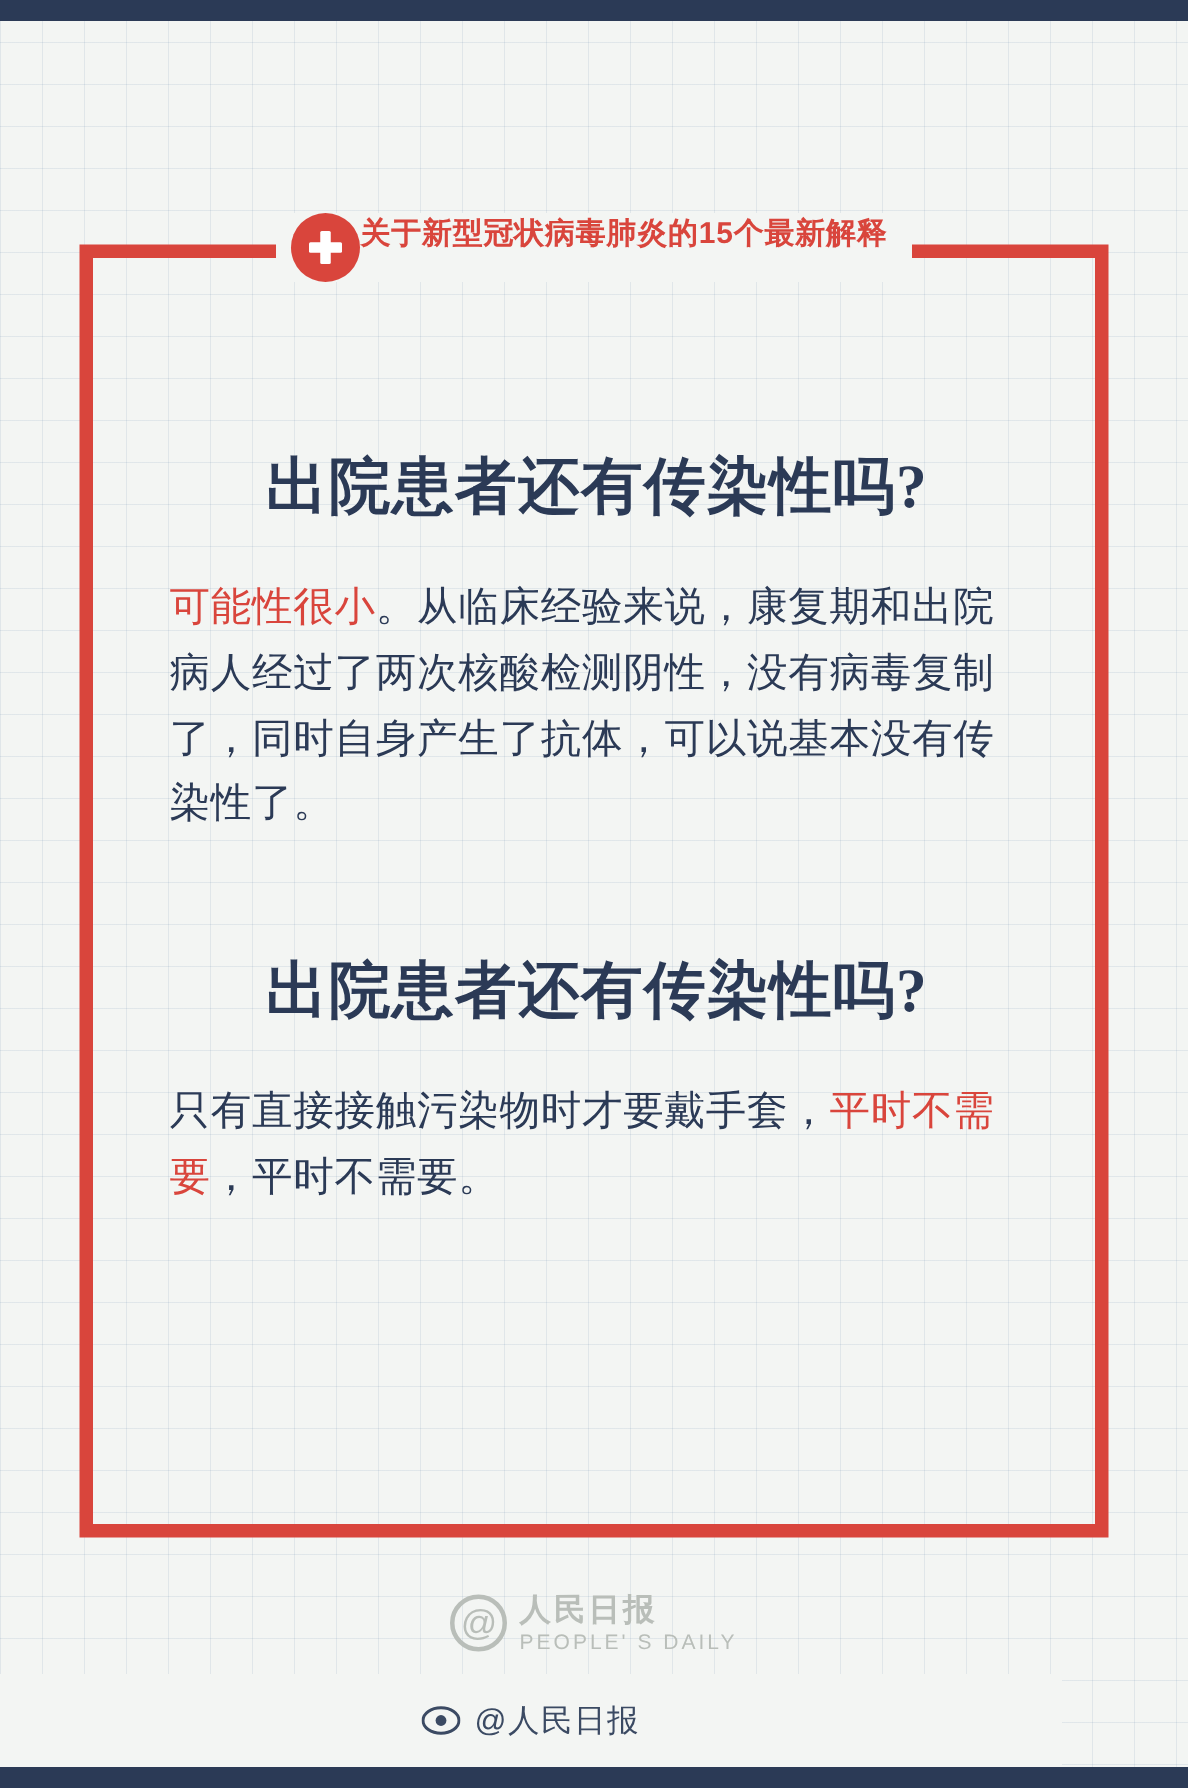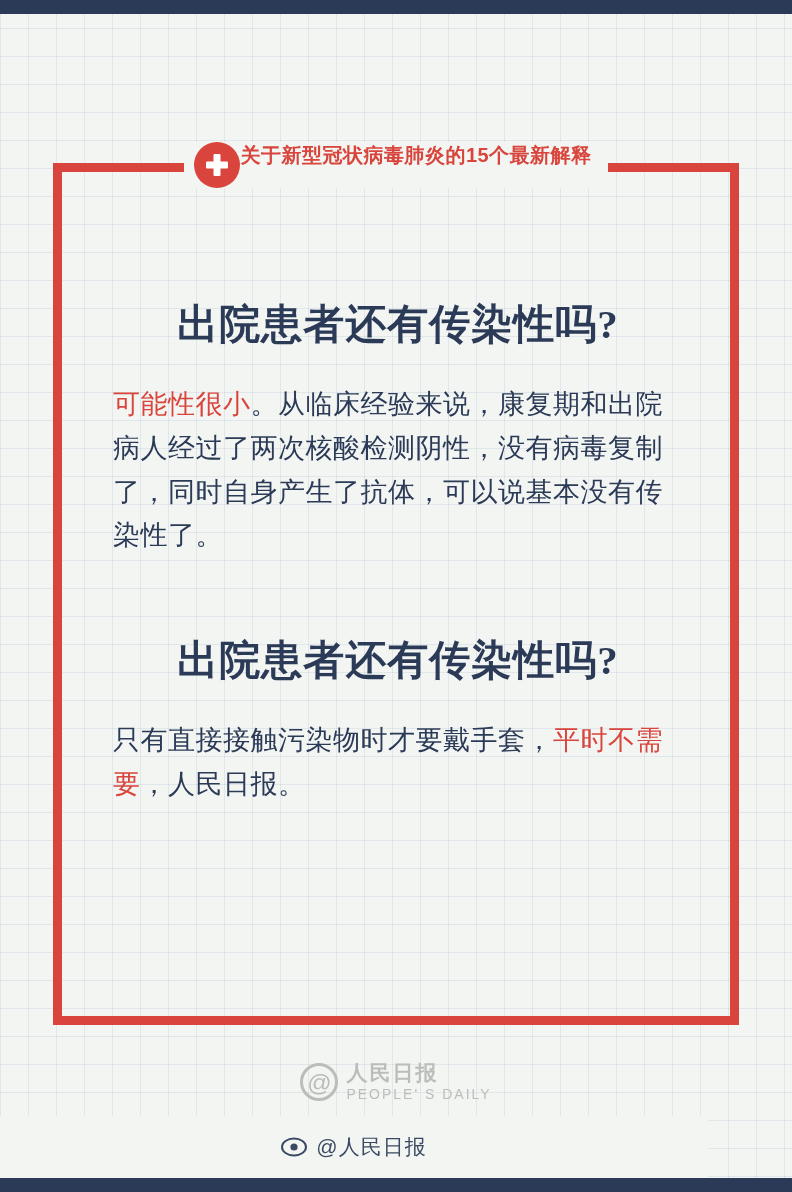--- a/index.html
+++ b/index.html
@@ -212,21 +212,21 @@
 
   <div class="content">
 
     <div class="qa-block">
       <h2 class="q-title">出院患者还有传染性吗?</h2>
       <p class="a-text"><span class="hl">可能性很小</span><span>。从临床经验来说，康复期和出院病人经过了两次核酸检测阴性，没有病毒复制了，同时自身产生了抗体，可以说基本没有传染性了。</span></p>
     </div>
 
     <div class="qa-block">
       <h2 class="q-title">出院患者还有传染性吗?</h2>
-      <p class="a-text"><span>只有直接接触污染物时才要戴手套，</span><span class="hl">平时不需要</span><span>，人民日报。</span></p>
+      <p class="a-text"><span>只有直接接触污染物时才要戴手套，</span><span class="hl">平时不需要</span><span>，平时不需要。</span></p>
     </div>
 
   </div>
 
   <div class="pd-logo">
     <div class="pd-at">@</div>
     <div class="pd-text">
       <div class="pd-cn">人民日报</div>
       <div class="pd-en">PEOPLE' S DAILY</div>
     </div>

